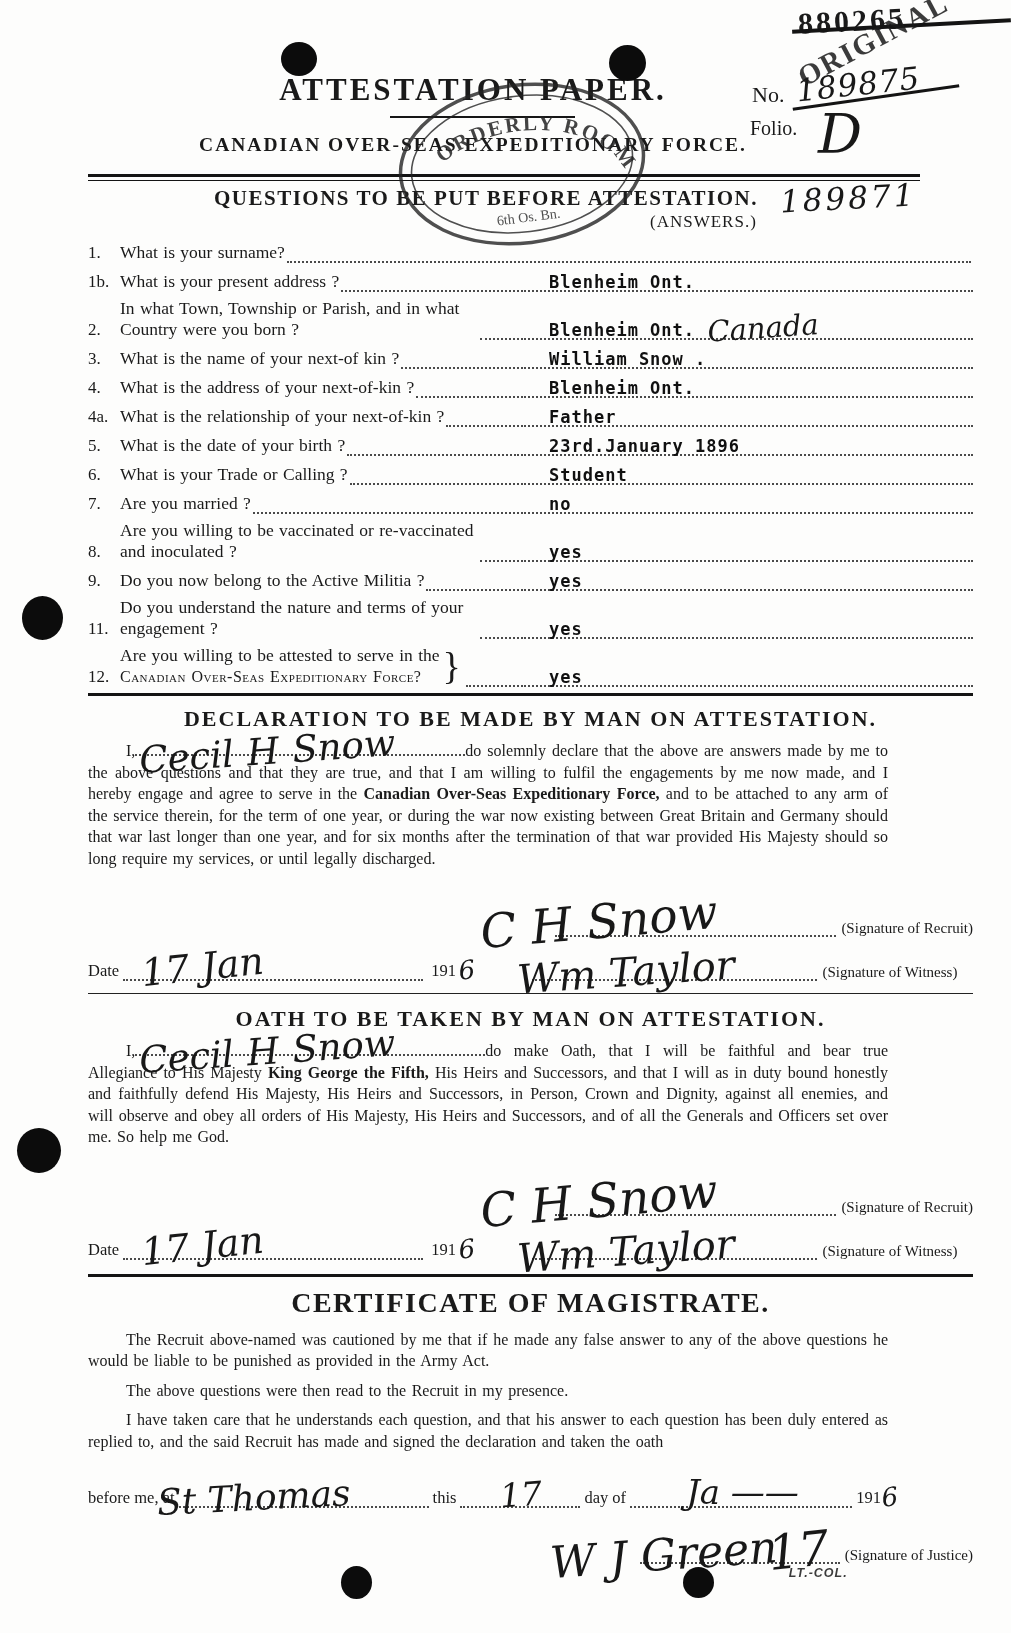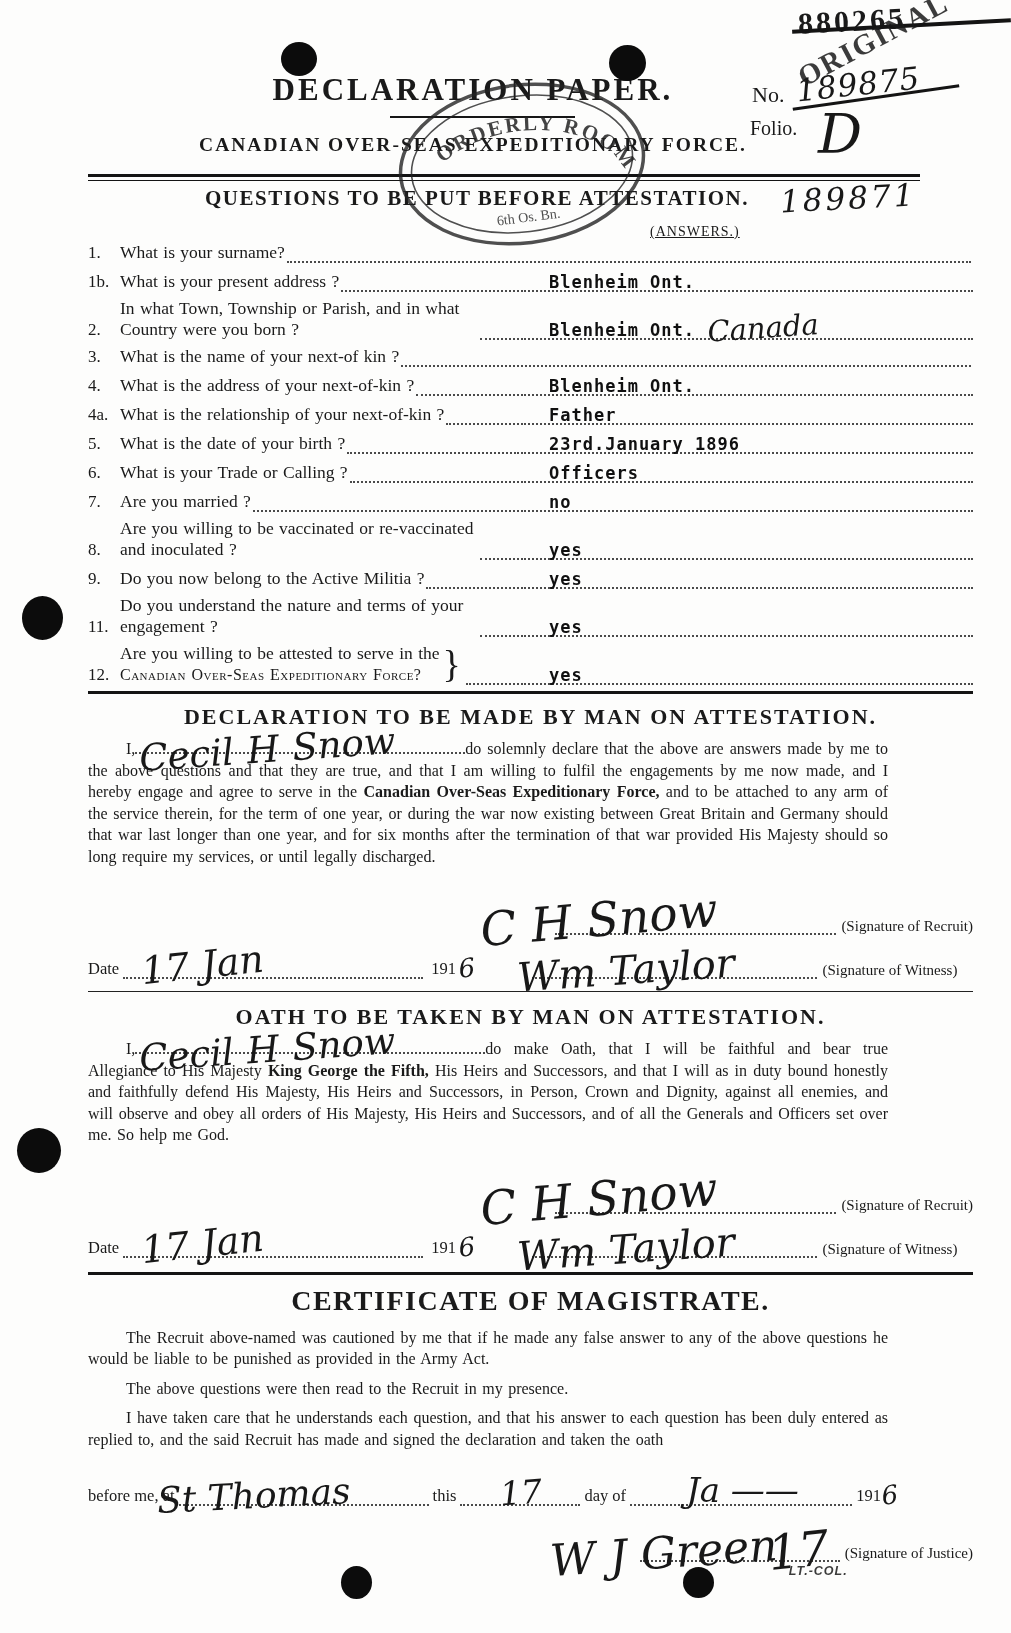--- a/index.html
+++ b/index.html
@@ -7,23 +7,23 @@
         font-family:"Liberation Serif","DejaVu Serif",serif;color:#1a1a1a;overflow:hidden;}
 
   
   .title{position:absolute;left:0;top:72px;width:946px;text-align:center;
          font-size:31px;font-weight:bold;letter-spacing:3px;}
   .title-underline{position:absolute;left:390px;top:116px;width:185px;height:2px;background:#161616;}
   .subtitle{position:absolute;left:0;top:134px;width:946px;text-align:center;
             font-size:19.5px;font-weight:bold;letter-spacing:2px;}
   .double-rule{position:absolute;left:88px;top:174px;width:832px;height:3px;
                border-top:3px solid #141414;border-bottom:1px solid #141414;}
-  .questions-heading{position:absolute;left:4px;top:186px;width:946px;text-align:center;
+  .questions-heading{position:absolute;left:13px;top:186px;width:946px;text-align:center;
                      font-size:21px;font-weight:bold;letter-spacing:1.5px;}
-  .answers-label{position:absolute;left:650px;top:224px;font-size:14px;letter-spacing:1px;text-decoration:underline;}
+  .answers-label{position:absolute;left:650px;top:212px;font-size:17px;letter-spacing:1px;}
   .no-label{position:absolute;left:752px;top:82px;font-size:22px;}
   .folio-label{position:absolute;left:750px;top:117px;font-size:20px;}
   .serial-stamp{position:absolute;left:798px;top:4px;font-size:30px;font-weight:bold;
                 letter-spacing:3px;transform:rotate(-3deg);}
   .serial-strike{position:absolute;left:792px;top:24px;width:219px;height:4px;background:#141414;transform:rotate(-3deg);}
   .original-stamp{position:absolute;left:800px;top:62px;font-size:29px;font-weight:600;
                   letter-spacing:2px;opacity:.85;transform:rotate(-28deg);transform-origin:left center;}
   .hand{font-family:"DejaVu Serif",serif;font-style:italic;color:#181818;}
   .no-value{position:absolute;left:796px;top:66px;font-size:31px;transform:rotate(-6deg);letter-spacing:1px;}
   .no-strike{position:absolute;left:792px;top:96px;width:168px;height:3px;background:#141414;transform:rotate(-8deg);}
@@ -102,21 +102,21 @@
   .page-number{position:absolute;left:768px;top:1522px;font-size:48px;transform:rotate(-6deg);}
 </style>
 </head>
 <body>
 
 <div class="page">
 
   <div class="serial-stamp">880265</div>
   <div class="serial-strike"></div>
   <div class="original-stamp">ORIGINAL</div>
-  <div class="title">DECLARATION PAPER.</div>
+  <div class="title">ATTESTATION PAPER.</div>
   <div class="title-underline"></div>
   <div class="no-label">No.</div>
   <div class="no-value hand">189875</div>
   <div class="no-strike"></div>
   <div class="subtitle">CANADIAN OVER-SEAS EXPEDITIONARY FORCE.</div>
   <div class="folio-label">Folio.</div>
   <div class="folio-value hand">D</div>
   <div class="double-rule"></div>
   <div class="questions-heading">QUESTIONS TO BE PUT BEFORE ATTESTATION.</div>
   <div class="answers-label">(ANSWERS.)</div>
@@ -160,20 +160,21 @@
     <span class="q-text"><span class="qt-main">In what Town, Township or Parish, and in what Country were you born ?</span></span>
 
     <span class="leader"></span>
     <span class="q-ans"><span class="ans-typed">Blenheim Ont.</span><span class="ans-hand hand">Canada</span></span>
   </div>
         <div class="qrow">
     <span class="q-num">3.</span>
     <span class="q-text"><span class="qt-main">What is the name of your next-of kin ?</span></span>
 
     <span class="leader"></span>
+    <span class="q-ans"><span class="ans-typed">William Snow .</span></span>
   </div>
         <div class="qrow">
     <span class="q-num">4.</span>
     <span class="q-text"><span class="qt-main">What is the address of your next-of-kin ?</span></span>
 
     <span class="leader"></span>
     <span class="q-ans"><span class="ans-typed">Blenheim Ont.</span></span>
   </div>
         <div class="qrow">
     <span class="q-num">4a.</span>
@@ -187,21 +188,21 @@
     <span class="q-text"><span class="qt-main">What is the date of your birth ?</span></span>
 
     <span class="leader"></span>
     <span class="q-ans"><span class="ans-typed">23rd.January 1896</span></span>
   </div>
         <div class="qrow">
     <span class="q-num">6.</span>
     <span class="q-text"><span class="qt-main">What is your Trade or Calling ?</span></span>
 
     <span class="leader"></span>
-    <span class="q-ans"><span class="ans-typed">Officers</span></span>
+    <span class="q-ans"><span class="ans-typed">Student</span></span>
   </div>
         <div class="qrow">
     <span class="q-num">7.</span>
     <span class="q-text"><span class="qt-main">Are you married ?</span></span>
 
     <span class="leader"></span>
     <span class="q-ans"><span class="ans-typed">no</span></span>
   </div>
         <div class="qrow">
     <span class="q-num">8.</span>

